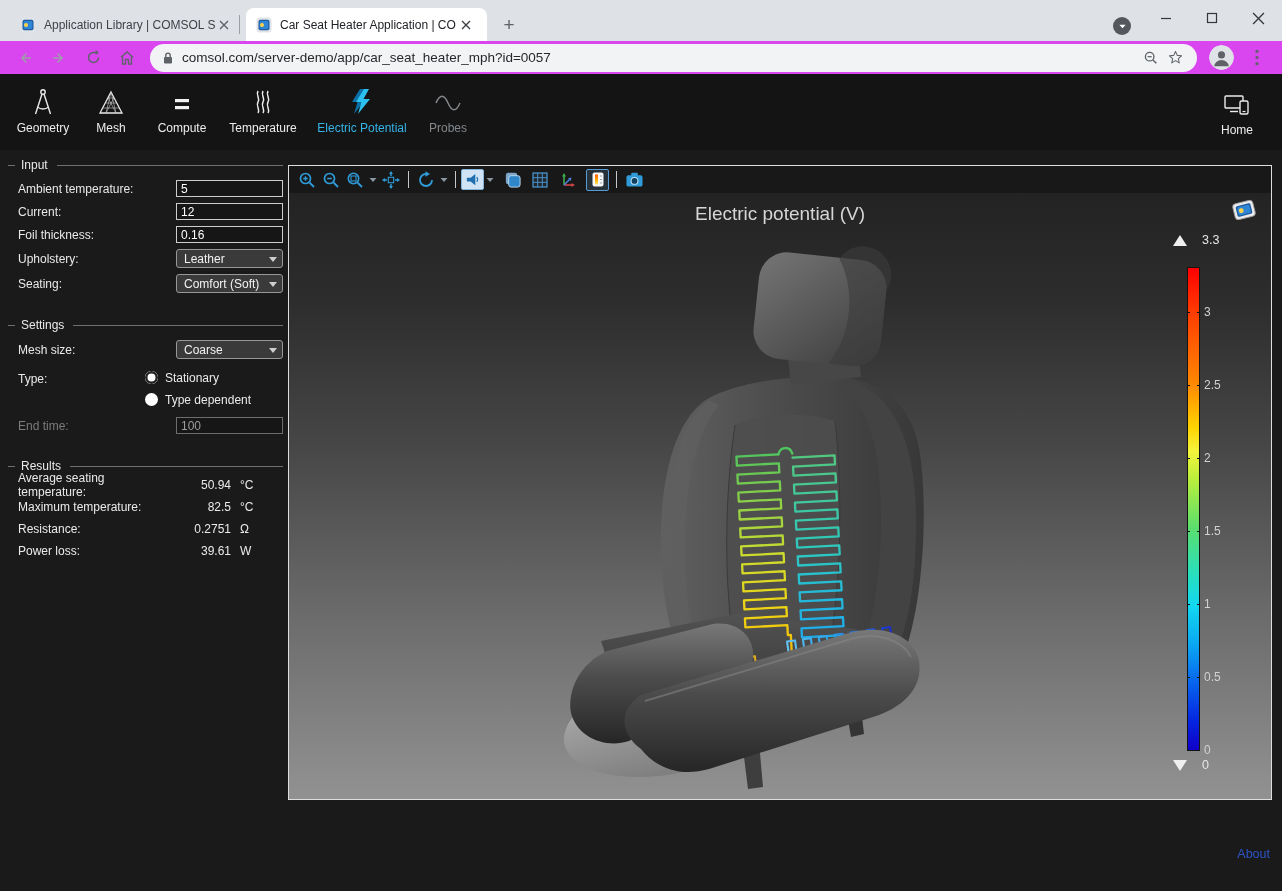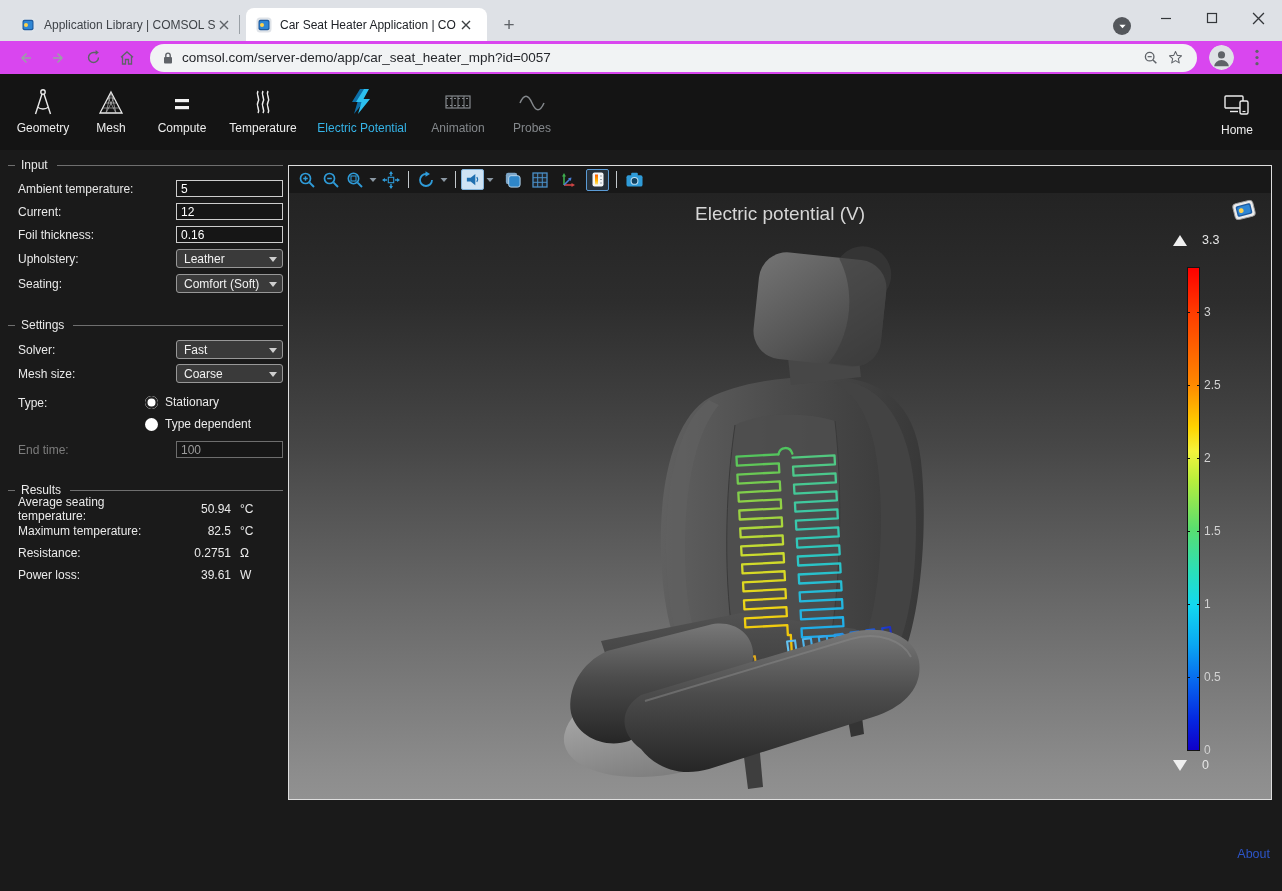--- a/index.html
+++ b/index.html
@@ -51,21 +51,21 @@
   .sect .line { flex:1; height:1px; background:#6f6f6f; margin:0 5px 0 9px; }
   .prow { display:flex; align-items:center; padding-left:18px; margin-bottom:6px;gap:40px; }
   .plbl { width:118px; font-size:12px; color:#e9e9e9; flex:none; }
   .pfield { width:107px; height:17px; background:#161616; border:1px solid #cdcdcd; color:#fff;
     font-size:12px; padding:0 4px; font-family:"Liberation Sans", sans-serif; }
   .punit { margin-left:9px; font-size:12px; color:#e9e9e9; }
   .pselect { position:relative; width:107px; height:19px; background:#3a3a3a; border:1px solid #989898;
     border-radius:3px; color:#f2f2f2; font-size:12px; display:flex; align-items:center; padding:0 18px 0 7px; cursor:pointer; }
   .pselect .caret { position:absolute; right:5px; top:7px; width:0; height:0;
     border-left:4px solid transparent; border-right:4px solid transparent; border-top:5px solid #cfcfcf; }
-  .radiorow { display:flex; align-items:flex-end; padding-left:145px; margin-bottom:8px; cursor:pointer; }
+  .radiorow { display:flex; align-items:flex-start; padding-left:145px; margin-bottom:8px; cursor:pointer; }
   .radio { width:13px; height:13px; border-radius:50%; margin-right:7px; flex:none; }
   .radio.sel { background:#fff; box-shadow: inset 0 0 0 2.5px #222, inset 0 0 0 7px #fff; }
   .radio.unsel { background:#fff; }
   .radiolbl { font-size:12px; color:#eaeaea; }
   .prow.disabled .plbl, .prow.disabled .punit { color:#7c7c7c; }
   .pfield.disabled { border-color:#6d6d6d; color:#9c9c9c; }
   .rrow { display:flex; align-items:center; height:22px; padding:0 26px 0 18px; }
   .rlbl { flex:1; font-size:12px; color:#eaeaea; }
   .rval { min-width:58px; text-align:right; font-size:12px; color:#eaeaea; }
   .runit { width:22px; margin-left:9px; font-size:12px; color:#eaeaea; }
@@ -253,30 +253,20 @@
   </div>
   <div class="ritem active" style="width:108px">
     <span class="ric">
       <svg width="28" height="30" viewBox="0 0 28 30">
         <path d="M12,2 L4,15 H9.5 L6,27 L18,12 H11.5 L17,2 Z" fill="#0d6fa8"></path>
         <path d="M16,2 L8,15 H13.5 L10,27 L22,12 H15.5 L21,2 Z" fill="#2cc0ef"></path>
       </svg>
     </span>
     <span class="rlb">Electric Potential</span>
   </div>
-  <div class="ritem disabled" style="width:84px">
-    <span class="ric">
-      <svg width="30" height="30" viewBox="0 0 30 30">
-        <rect x="3" y="9" width="24" height="12" stroke="#84888c" stroke-width="1.2" fill="none"></rect>
-        <path d="M9,9 V21 M15,9 V21 M21,9 V21" stroke="#84888c" stroke-width="1"></path>
-        <path d="M3,11.5 H27 M3,18.5 H27" stroke="#84888c" stroke-width="1" stroke-dasharray="2 2"></path>
-      </svg>
-    </span>
-    <span class="rlb">Animation</span>
-  </div>
   <div class="ritem disabled" style="width:64px">
     <span class="ric">
       <svg width="30" height="30" viewBox="0 0 30 30">
         <path d="M3,16 C7,7 11,7 15,16 C19,25 23,25 27,16" stroke="#84888c" stroke-width="1.5" fill="none"></path>
       </svg>
     </span>
     <span class="rlb">Probes</span>
   </div>
   <div class="ritem rhome" style="width:62px">
     <span class="ric">
@@ -330,27 +320,20 @@
         <span class="caret"></span>
       </div>
     </div>
 
     <div class="sect" style="margin-top:24px">
       <span class="dash"></span>
       <span>Settings</span>
       <span class="line"></span>
     </div>
 
-    <div class="prow" style="margin-bottom:5px">
-      <span class="plbl">Solver:</span>
-      <div class="pselect">
-        <span>Fast</span>
-        <span class="caret"></span>
-      </div>
-    </div>
     <div class="prow" style="margin-bottom:12px">
       <span class="plbl">Mesh size:</span>
       <div class="pselect">
         <span>Coarse</span>
         <span class="caret"></span>
       </div>
     </div>
 
     <div style="position:relative">
       <span class="plbl" style="position:absolute; left:18px; top:1px">Type:</span>

